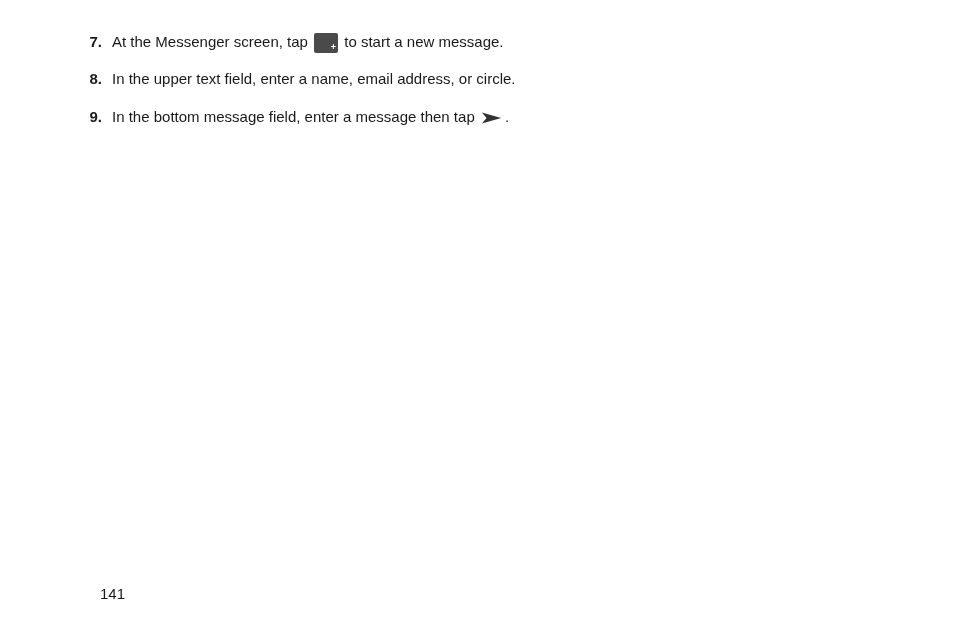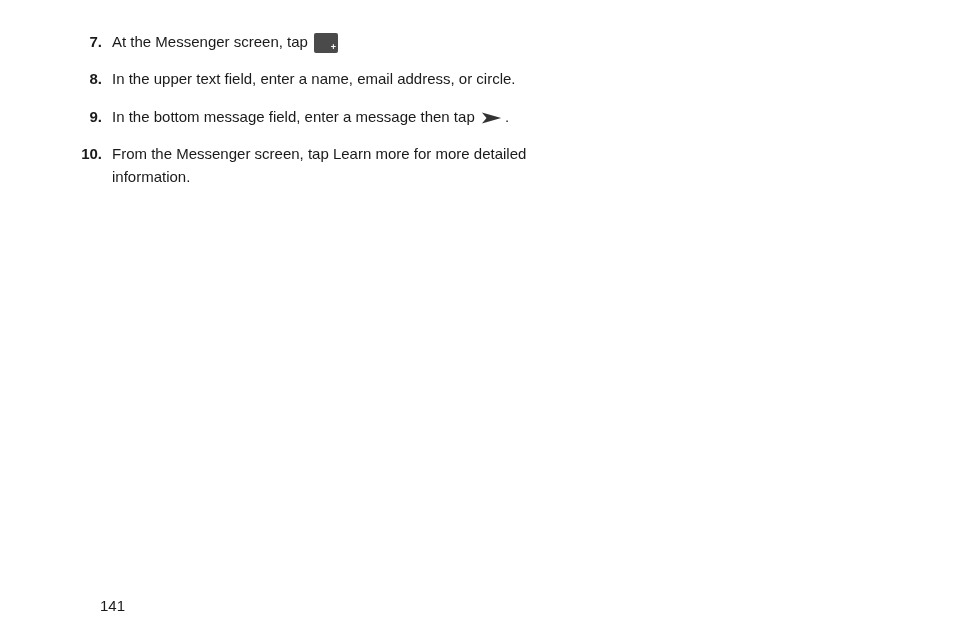--- a/index.html
+++ b/index.html
@@ -73,44 +73,40 @@
       line-height: 1;
       font-weight: bold;
     }
     .send-icon svg {
       width: 22px;
       height: 16px;
       display: block;
     }
     .page-number {
       position: absolute;
-      bottom: 22px;
+      bottom: 34px;
       left: 100px;
       font-size: 15px;
     }
   </style>
 </head>
 <body>
 
 <div class="content">
   <ol>
       <li>
         <span class="num">7.</span>
-        <span class="txt"><span>At the </span><span class="bold">Messenger</span><span> screen, tap </span><span class="icon-inline compose-icon"><span class="screen"></span><span class="plus">+</span></span></span>
+        <span class="txt"><span>At the </span><span class="bold">Messenger</span><span> screen, tap </span><span class="icon-inline compose-icon"><span class="screen"></span><span class="plus">+</span></span><span> to start a new message.</span></span>
       </li>
       <li>
         <span class="num">8.</span>
         <span class="txt"><span>In the upper text field, enter a name, email address, or circle.</span></span>
       </li>
       <li>
         <span class="num">9.</span>
         <span class="txt"><span>In the bottom message field, enter a message then tap </span><span class="icon-inline send-icon"><svg viewBox="0 0 24 16">
               <path d="M1 2 L22 8 L1 14 L6 8 Z" fill="#333"></path>
             </svg></span><span>.</span></span>
       </li>
-      <li>
-        <span class="num">10.</span>
-        <span class="txt"><span>From the </span><span class="bold">Messenger</span><span> screen, tap </span><span class="bold">Learn more</span><span> for more detailed information.</span></span>
-      </li>
     </ol>
 </div>
 
 <div class="page-number">141</div>
 
 </body></html>

